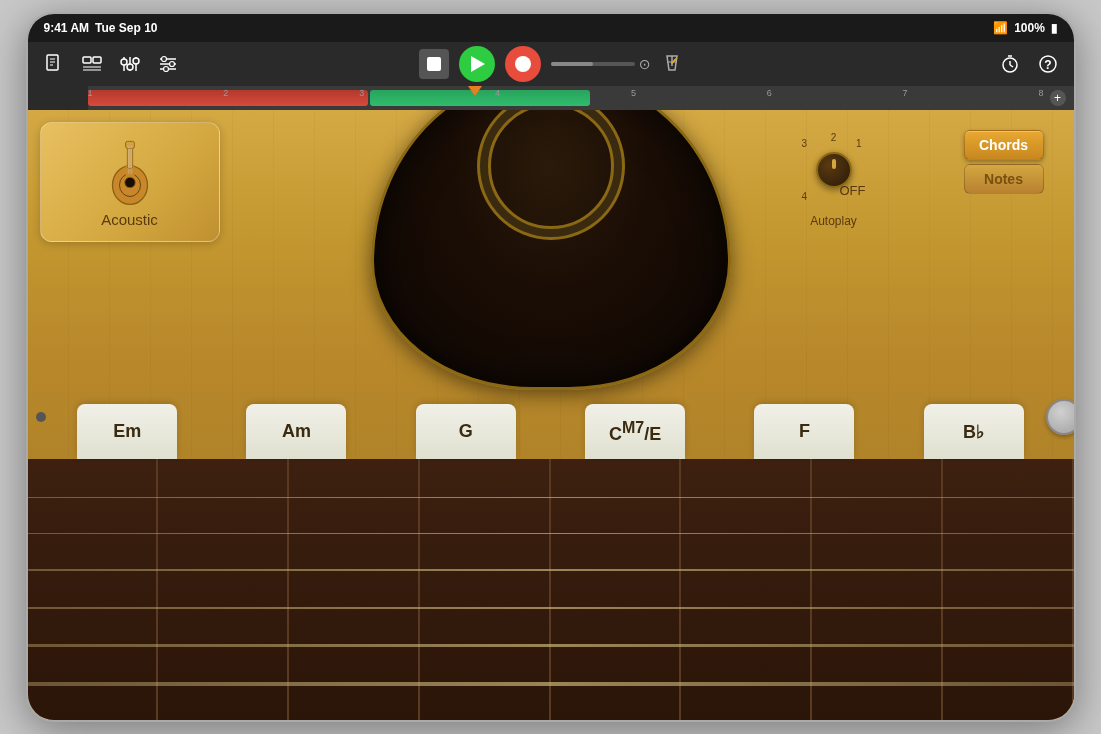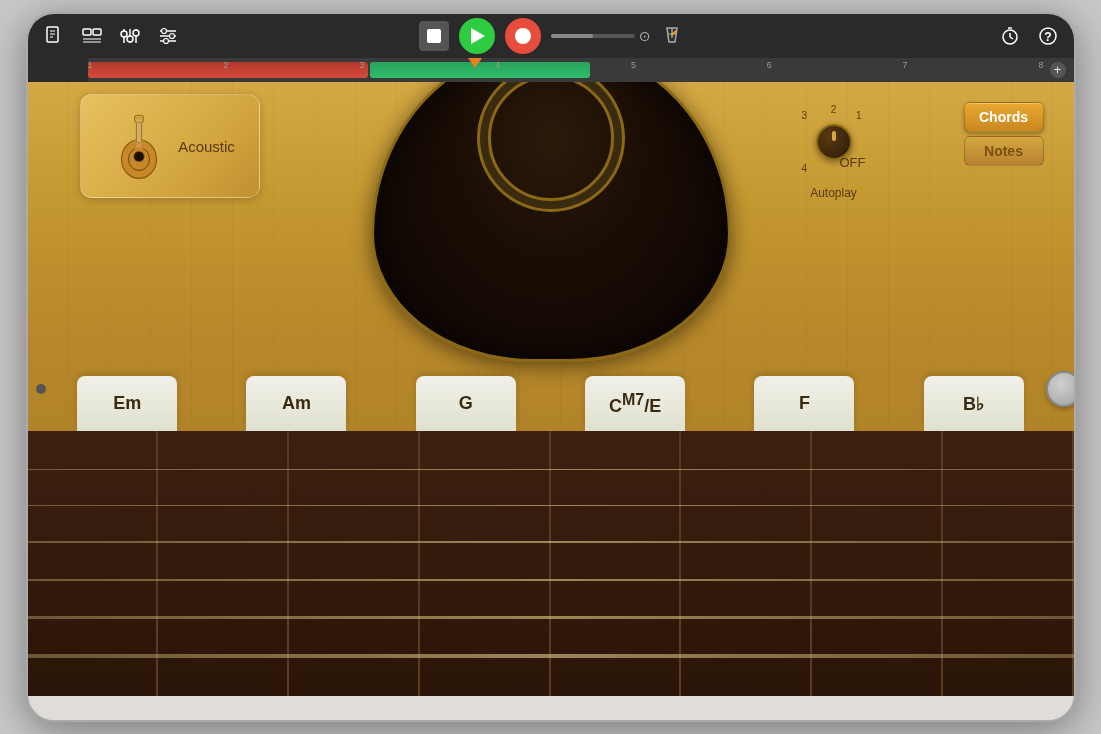--- a/index.html
+++ b/index.html
@@ -223,31 +223,30 @@
         rgba(0,0,0,0.03) 41px
       );
     }
 
     
     .instrument-panel {
       position: absolute;
       top: 12px;
       left: 12px;
       width: 180px;
-      height: 104px;
+      height: 120px;
       background: linear-gradient(135deg, #e8c060 0%, #d4a840 60%, #c09030 100%);
       border-radius: 12px;
       display: flex;
-      flex-direction: row;
+      flex-direction: column;
       align-items: center;
       justify-content: center;
       gap: 4px;
       border: 1px solid rgba(255,255,255,0.3);
       box-shadow: 0 2px 8px rgba(0,0,0,0.2);
-      margin-left: 40px;
     }
 
     .guitar-icon-svg {
       width: 70px;
       height: 70px;
     }
 
     .instrument-label {
       color: #5a3a10;
       font-size: 15px;
@@ -481,20 +480,31 @@
       height: 10px;
       background: #555;
       border-radius: 50%;
     }
   </style>
 </head>
 <body>
 
 <div class="ipad-frame">
 
+  <div class="status-bar">
+    <div class="status-left">
+      <span>9:41 AM</span>
+      <span>Tue Sep 10</span>
+    </div>
+    <div class="status-right">
+      <span>📶</span>
+      <span>100%</span>
+      <span>▮</span>
+    </div>
+  </div>
 
   <div class="toolbar">
     <div class="toolbar-left">
       <div class="tb-icon">
         <svg width="20" height="20" viewBox="0 0 20 20" fill="white">
           <rect x="3" y="1" width="11" height="15" rx="1" fill="none" stroke="white" stroke-width="1.5"></rect>
           <line x1="6" y1="5" x2="11" y2="5" stroke="white" stroke-width="1.2"></line>
           <line x1="6" y1="8" x2="11" y2="8" stroke="white" stroke-width="1.2"></line>
           <line x1="6" y1="11" x2="9" y2="11" stroke="white" stroke-width="1.2"></line>
         </svg>

